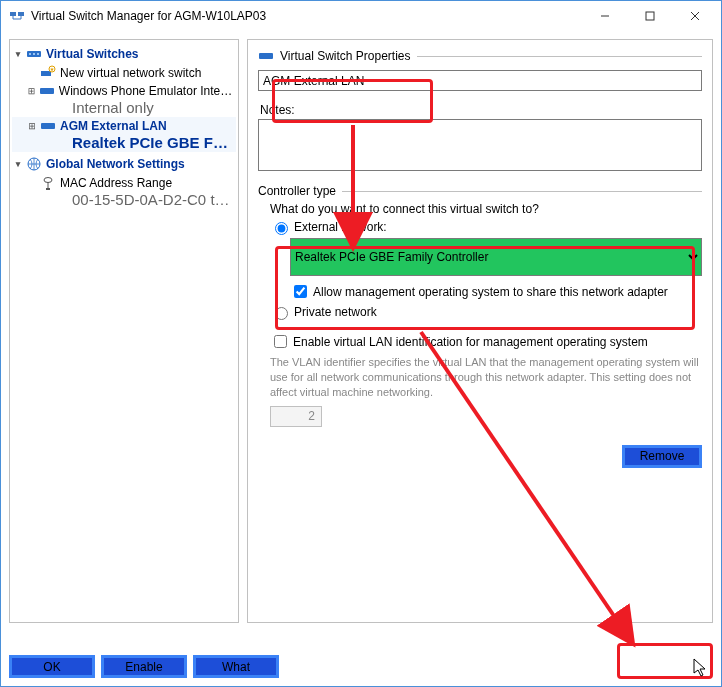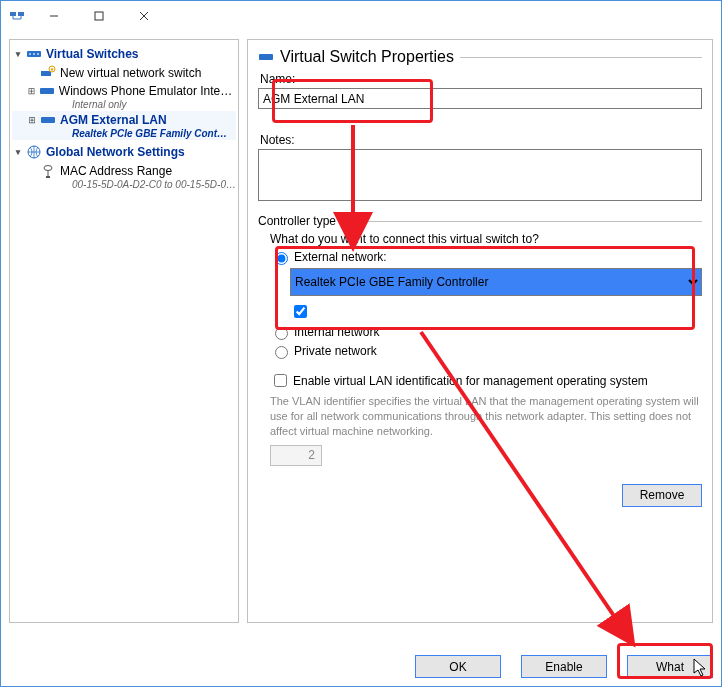--- a/index.html
+++ b/index.html
@@ -62,61 +62,61 @@
   .tree-header .expander, .tree-item .expander {
     width: 12px; height: 12px; display: inline-flex; align-items: center; justify-content: center;
     margin-right: 2px; cursor: pointer; font-size: 9px; color: #555;
   }
   .tree-header .hicon, .tree-item .hicon {
     width: 16px; height: 16px; margin-right: 4px; display: inline-flex; align-items:center; justify-content:center;
   }
   .tree-item { padding: 1px 0 1px 14px; display:block; }
   .tree-item-row { display:flex; align-items:center; white-space:nowrap; overflow:hidden; text-overflow:ellipsis; }
   .tree-item-label { overflow:hidden; text-overflow:ellipsis; }
-  .tree-sub { color:#666; padding-left: 46px; font-size: 10px; white-space:nowrap; overflow:hidden; text-overflow:ellipsis;font-style:italic;}
+  .tree-sub { color:#666; padding-left: 46px; font-size: 15px; white-space:nowrap; overflow:hidden; text-overflow:ellipsis;}
   .tree-item.selected .tree-item-row .tree-item-label,
   .tree-item.selected .tree-sub { color:#003399; font-weight:bold; }
   .tree-item.selected { background:#f2f7fd; }
   
   .group-title-row { display:flex; align-items:center; margin-bottom:6px; }
   .group-title-row .gicon { width:16px; height:16px; margin-right:6px; }
-  .group-title-row .gtitle { font-size:16px; }
+  .group-title-row .gtitle { font-size:12px; }
   .group-title-row .line { flex:1; height:1px; background:#c0c0c0; margin-left:6px; }
   .field-label { margin:4px 0 2px 2px; }
   input[type="text"] {
     width: 100%; height: 21px; border:1px solid #7a7a7a; padding:2px 4px;
     font: inherit;
   }
   textarea.notes {
     width:100%; height:52px; border:1px solid #7a7a7a; resize:none;
     font: inherit; overflow-y:scroll;
   }
   .section-hdr { margin-top:10px; }
   .section-hdr .line { flex:1; height:1px; background:#c0c0c0; margin-left:6px; }
   .section-hdr-row { display:flex; align-items:center; }
   .indent { margin-left:12px; }
   .radio-row, .check-row { display:flex; align-items:center; margin:3px 0; }
   .radio-row input, .check-row input { margin-right:6px; }
   select.adapter {
-    width: 100%; height:28px; font:inherit; border:1px solid #7a7a7a; background:#3b82f6;
+    width: 100%; height:38px; font:inherit; border:1px solid #7a7a7a; background:#22c55e;
   }
   .vlan-desc { color:#888; font-size:11px; margin:4px 0 6px 0; line-height:1.35; }
   .vlan-num {
     width:52px; height:21px; border:1px solid #c0c0c0; color:#888; background:#f4f4f4;
     text-align:right; padding:2px 6px; font:inherit;
   }
   .remove-row { text-align:right; margin-top:18px; }
   button.std {
-    height:23px; min-width:80px; padding:0 12px; border:1px solid #3b82f6;
-    background:#e5e5e5; font:inherit; cursor:pointer;
+    height:23px; min-width:80px; padding:0 12px; border:3px solid #3b82f6;
+    background:#1d4ed8; font:inherit; cursor:pointer;
   }
   
   .bottom-bar {
     position:absolute; left:8px; right:8px; bottom:8px;
-    display:flex; justify-content:flex-end; gap:20px;
+    display:flex; justify-content:flex-start; gap:6px;
     padding-top:6px;
   }
   
   .hl {
     position:absolute; border:3px solid #ed1c24; border-radius:4px;
     pointer-events:none;
   }
   
   .arrow-svg { position:absolute; left:0; top:0; width:722px; height:687px; pointer-events:none; }
   
@@ -128,20 +128,21 @@
 <body>
 
 <div class="titlebar">
   <span class="app-icon">
     <svg viewBox="0 0 16 16">
         <rect x="1" y="4" width="6" height="4" fill="#3a76c4"></rect>
         <rect x="9" y="4" width="6" height="4" fill="#3a76c4"></rect>
         <path d="M4 8 v3 h8 v-3" stroke="#3a76c4" fill="none"></path>
       </svg>
   </span>
+  <span class="title">Virtual Switch Manager for AGM-W10LAP03</span>
   <div class="win-btn">
     <svg width="10" height="10">
         <line x1="1" y1="5" x2="9" y2="5" stroke-width="1"></line>
       </svg>
   </div>
   <div class="win-btn">
     <svg width="10" height="10">
         <rect x="1" y="1" width="8" height="8" fill="none" stroke-width="1"></rect>
       </svg>
   </div>
@@ -242,49 +243,45 @@
     <div class="group-title-row">
       <span class="gicon">
         <svg class="ico-switch" viewBox="0 0 16 16">
             <rect x="1" y="5" width="14" height="6" rx="1" fill="#2a6fc9"></rect>
           </svg>
       </span>
       <span class="gtitle">Virtual Switch Properties</span>
       <span class="line"></span>
     </div>
 
-    <div class="field-label">Name:</div>
     <input type="text" value="AGM External LAN" style="">
 
-    <div class="field-label" style="margin-top:24px;">Notes:</div>
+    <div class="field-label" style="margin-top:12px;">Notes:</div>
     <textarea class="notes" style=""></textarea>
 
     <div class="section-hdr">
       <div class="section-hdr-row">
         <span>Controller type</span>
         <span class="line"></span>
       </div>
       <div class="indent" style="margin-top:4px;">What do you want to connect this virtual switch to?</div>
 
       <div class="indent">
         <div class="radio-row">
           <input type="radio" name="ct" checked="" style="">
           <span>External network:</span>
         </div>
         <div style="margin-left:20px;">
           <select class="adapter">
             <option>Realtek PCIe GBE Family Controller</option>
           </select>
           <div class="check-row" style="margin-top:6px;">
             <input type="checkbox" checked="" style="">
+            <span>Allow management operating system to share this network adapter</span>
           </div>
-        </div>
-        <div class="radio-row">
-          <input type="radio" name="ct" style="">
-          <span>Internal network</span>
         </div>
         <div class="radio-row">
           <input type="radio" name="ct" style="">
           <span>Private network</span>
         </div>
       </div>
     </div>
 
     <div class="section-hdr" style="margin-top:12px;">
       <div class="indent">

